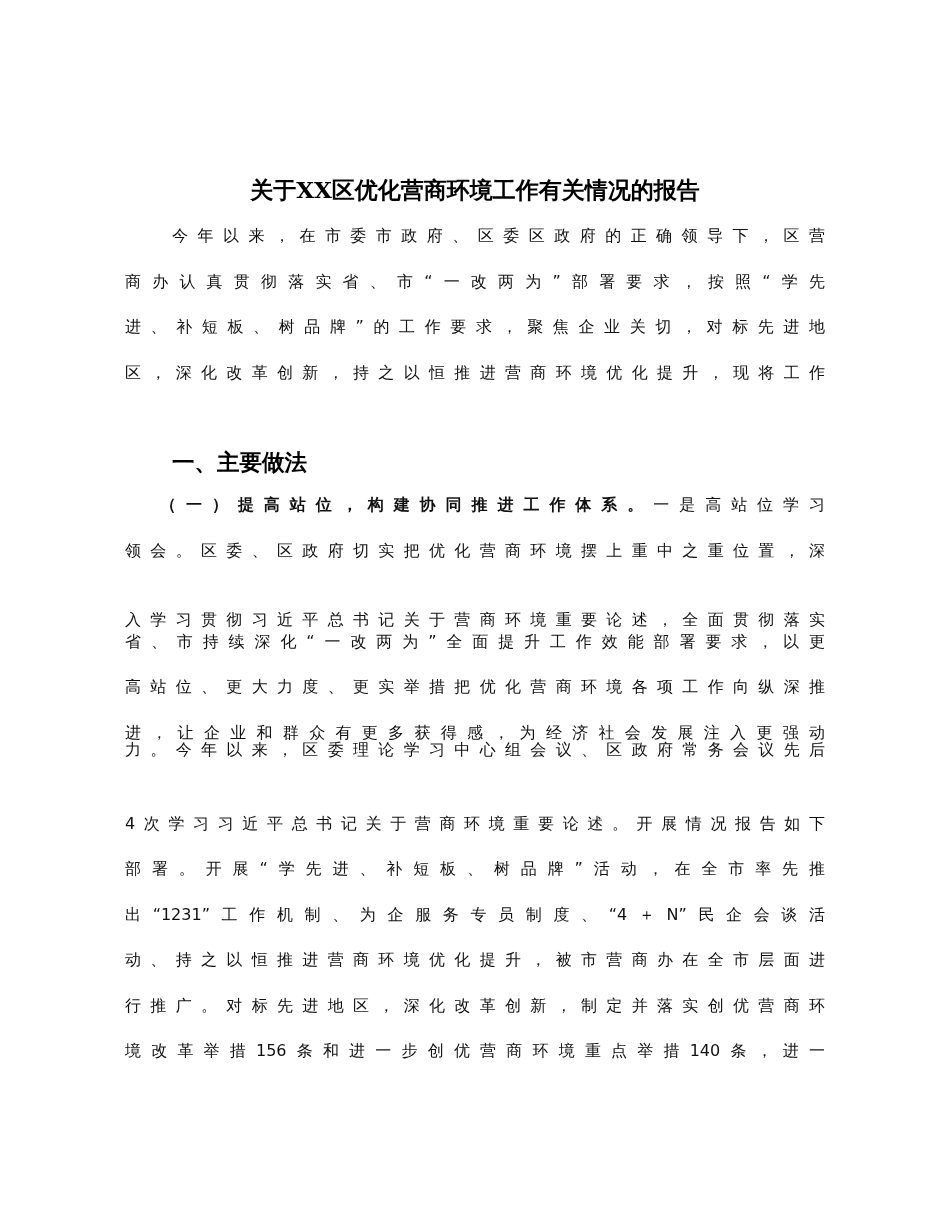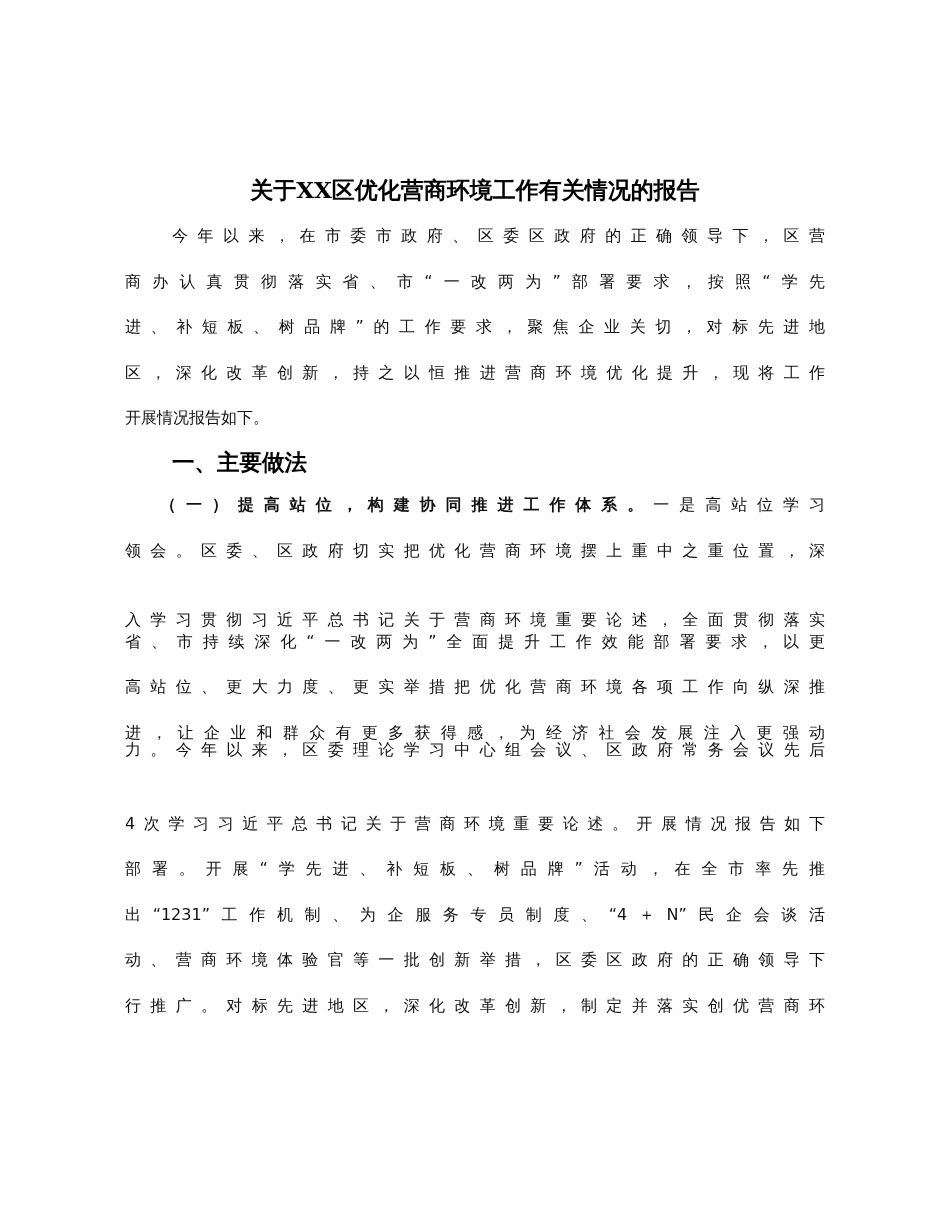--- a/index.html
+++ b/index.html
@@ -31,32 +31,32 @@
 </head>
 <body>
 
 <div class="page">
   <div class="title">关于XX区优化营商环境工作有关情况的报告</div>
 
   <div class="line indent" style="top:218px;">今年以来，在市委市政府、区委区政府的正确领导下，区营</div>
   <div class="line" style="top:264px;">商办认真贯彻落实省、市“一改两为”部署要求，按照“学先</div>
   <div class="line" style="top:309px;">进、补短板、树品牌”的工作要求，聚焦企业关切，对标先进地</div>
   <div class="line" style="top:355px;">区，深化改革创新，持之以恒推进营商环境优化提升，现将工作</div>
-  <div class="line last" style="top:400px;">开展情况报告如下。</div>
 
   <div class="heading" style="top:444px;">一、主要做法</div>
 
   <div class="line indent" style="top:487px; left:160px; width:665px;">
     <span class="bold">（一）提高站位，构建协同推进工作体系。</span><span>一是高站位学习</span>
   </div>
 
   <div class="line" style="top:533px;">领会。区委、区政府切实把优化营商环境摆上重中之重位置，深</div>
   <div class="line" style="top:578px;margin-top:24px;">入学习贯彻习近平总书记关于营商环境重要论述，全面贯彻落实</div>
   <div class="line" style="top:624px;">省、市持续深化“一改两为”全面提升工作效能部署要求，以更</div>
   <div class="line" style="top:669px;">高站位、更大力度、更实举措把优化营商环境各项工作向纵深推</div>
   <div class="line" style="top:715px;">进，让企业和群众有更多获得感，为经济社会发展注入更强动</div>
   <div class="line" style="top:732px;">力。今年以来，区委理论学习中心组会议、区政府常务会议先后</div>
   <div class="line" style="top:806px;">4次学习习近平总书记关于营商环境重要论述。开展情况报告如下</div>
   <div class="line" style="top:851px;">部署。开展“学先进、补短板、树品牌”活动，在全市率先推</div>
   <div class="line" style="top:897px;">出“1231”工作机制、为企服务专员制度、“4＋N”民企会谈活</div>
-  <div class="line" style="top:942px;">动、营商环境体验官等一批创新举措，区委区政府的正确领导下</div>
+  <div class="line" style="top:942px;">动、持之以恒推进营商环境优化提升，被市营商办在全市层面进</div>
   <div class="line" style="top:988px;">行推广。对标先进地区，深化改革创新，制定并落实创优营商环</div>
+  <div class="line" style="top:1033px;">境改革举措156条和进一步创优营商环境重点举措140条，进一</div>
 </div>
 
 </body></html>

